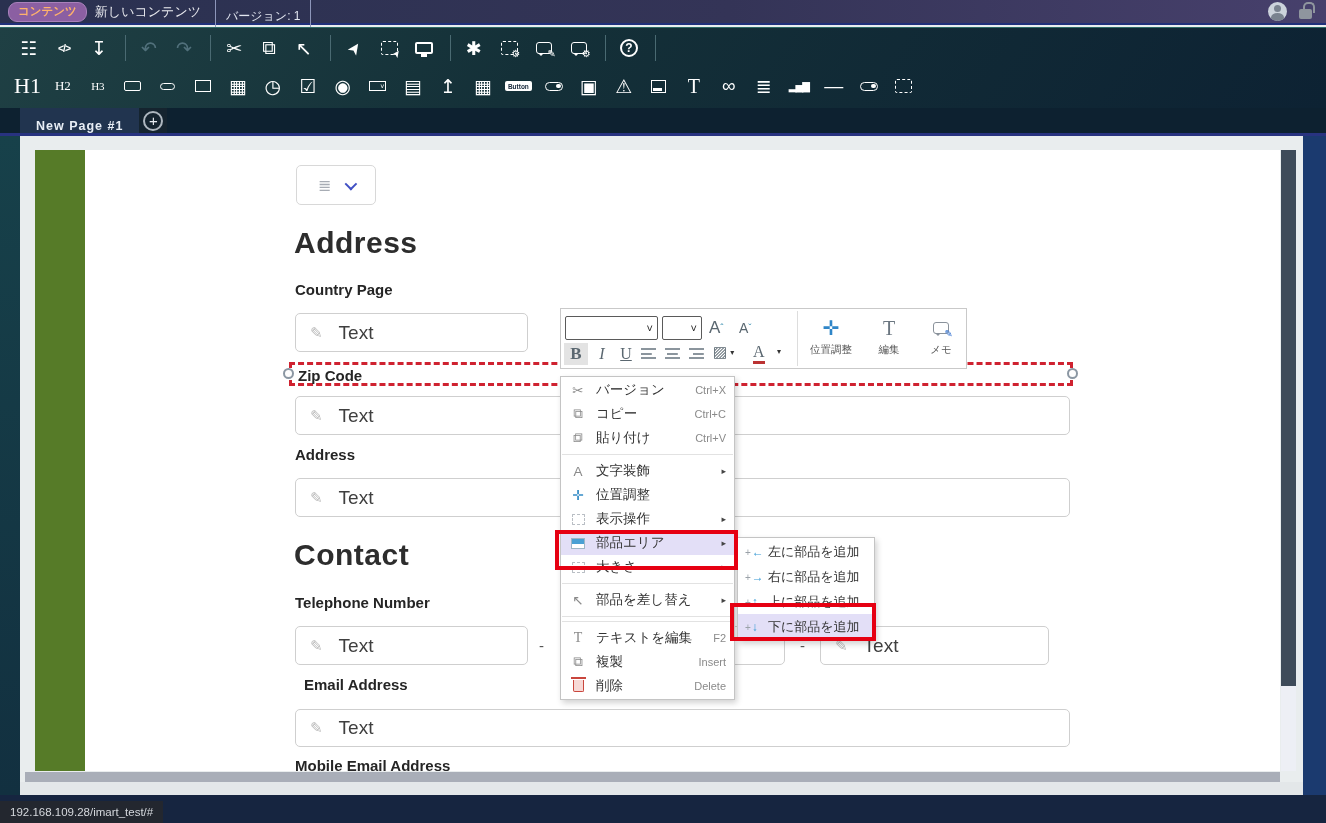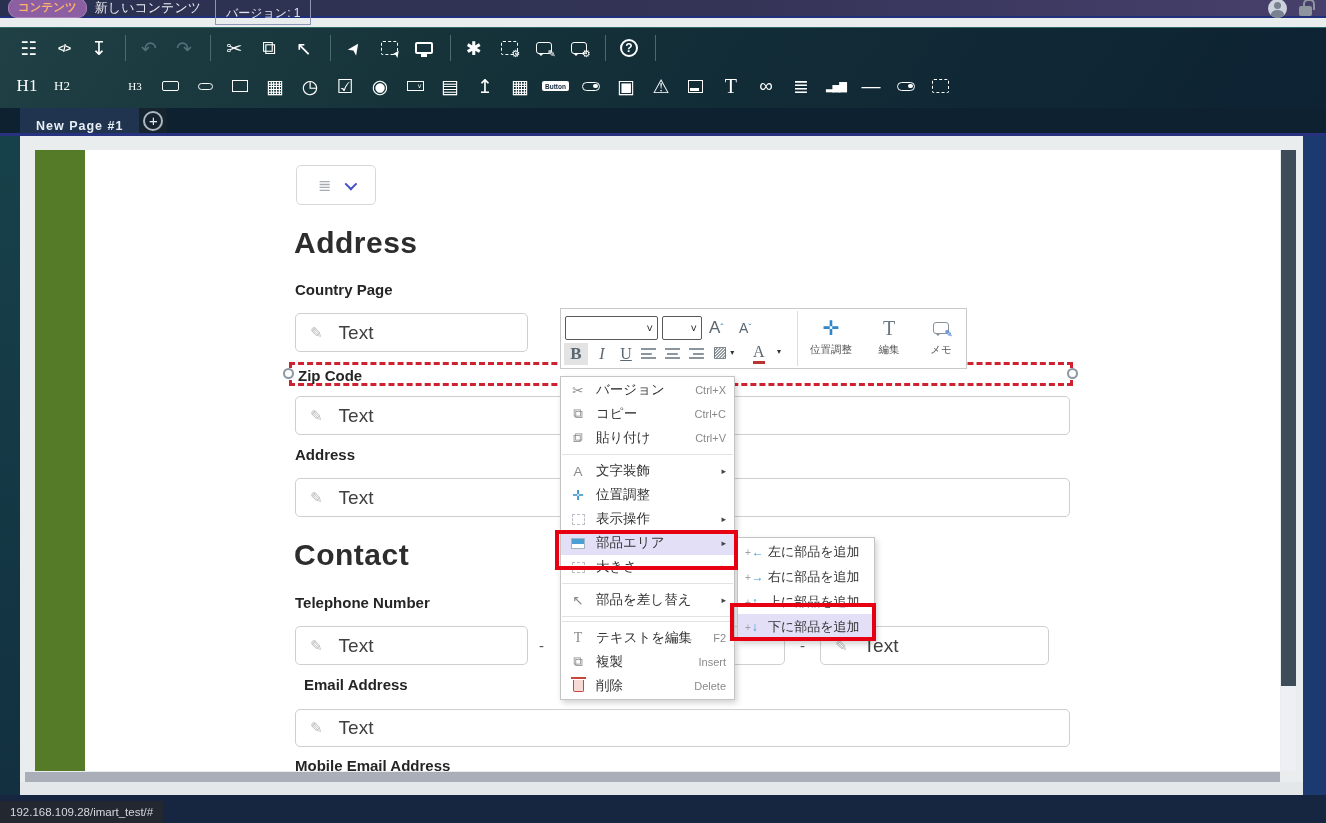--- a/index.html
+++ b/index.html
@@ -1,20 +1,20 @@
 <!DOCTYPE html>
 <html><head>
 <meta charset="utf-8">
 <style>
   * { margin:0; padding:0; box-sizing:border-box; }
   html,body { width:1326px; height:823px; overflow:hidden; }
   body { font-family:"Liberation Sans","DejaVu Sans",sans-serif; position:relative; background:#e9edee; }
 
   
-  .titlebar { position:absolute; left:0; top:0; width:1326px; height:18px;
+  .titlebar { position:absolute; left:0; top:0; width:1326px; height:25px;
     background:linear-gradient(90deg,#2a3150 0%,#343457 55%,#47406c 100%);
     display:flex; align-items:center; padding:0 8px; border-bottom:2px solid #20307a; }
   .badge { background:#8b5fa2; border:1px solid #a981bb; color:#ffb26b; font-size:11.5px; font-weight:bold;
     border-radius:9px; padding:1px 9px 2px; margin-right:8px; }
   .tb-title { color:#e9eaef; font-size:13px; margin-right:14px; }
   .ver-box { border:1px solid #8d96ba; color:#e2e6f0; font-size:12px; padding:12px 10px 2px; }
   .tb-spacer { flex:1; }
   .avatar { width:19px; height:19px; border-radius:50%; background:#ccd3dc; position:relative; overflow:hidden; margin-right:12px; }
   .avatar::before { content:""; position:absolute; left:6px; top:3px; width:7px; height:7px; border-radius:50%; background:#79828f; }
   .avatar::after { content:""; position:absolute; left:3px; top:11px; width:13px; height:9px; border-radius:50% 50% 0 0; background:#79828f; }
@@ -25,22 +25,22 @@
   
   .toolbar { position:absolute; left:0; top:27px; width:1326px; height:81px;
     background:linear-gradient(125deg,#1f4044 0%,#143038 40%,#0d2233 100%); border-top:1px solid #2e6b66; }
   .t-row { display:flex; align-items:center; height:40px; padding-left:16px; }
   .t-row2 { height:36px; padding-left:14px; }
   .tbtn { display:inline-flex; align-items:center; justify-content:center; min-width:26px; height:30px;
     margin-right:9px; color:#fff; font-size:19px; cursor:pointer; }
   .tbtn.dim { color:#51707b; }
   .tsep { width:1px; height:26px; background:#4a6a72; margin:0 10px 0 4px; }
   .g-code { font-size:10.5px; font-weight:bold; letter-spacing:-1px; }
-  .g-h { font-family:"Liberation Serif","DejaVu Serif",serif; font-size:17px; }
-  .g-h.sm { font-size:13px; } .g-h.xs { font-size:11px;margin-left:38px; }
+  .g-h { font-family:"Liberation Serif","DejaVu Serif",serif; font-size:22px; }
+  .g-h.sm { font-size:13px; } .g-h.xs { font-size:11px; }
   .g-pointer { transform:rotate(-55deg); font-size:16px; }
   .g-blocks { font-size:10px; letter-spacing:-1px; }
   .g-T { font-family:"Liberation Serif","DejaVu Serif",serif; font-size:20px; }
   .dashbox { width:17px; height:14px; border:1.6px dashed #fff; border-radius:2px; position:relative; display:inline-block; }
   .dashbox .ov { position:absolute; right:-4px; bottom:-5px; font-size:10px; color:#fff; }
   .monitor { width:18px; height:12px; border:2px solid #fff; border-radius:2px; position:relative; display:inline-block; }
   .monitor::after { content:""; position:absolute; left:4px; bottom:-5px; width:6px; height:3px; background:#fff; box-shadow:-3px 2px 0 1px #fff inset; }
   .helpc { width:18px; height:18px; border:2px solid #fff; border-radius:50%; display:inline-flex; align-items:center; justify-content:center;
     font-size:12px; font-weight:bold; color:#fff; }
   .bubble { width:16px; height:12px; border:1.7px solid #fff; border-radius:3px; position:relative; display:inline-block; }

